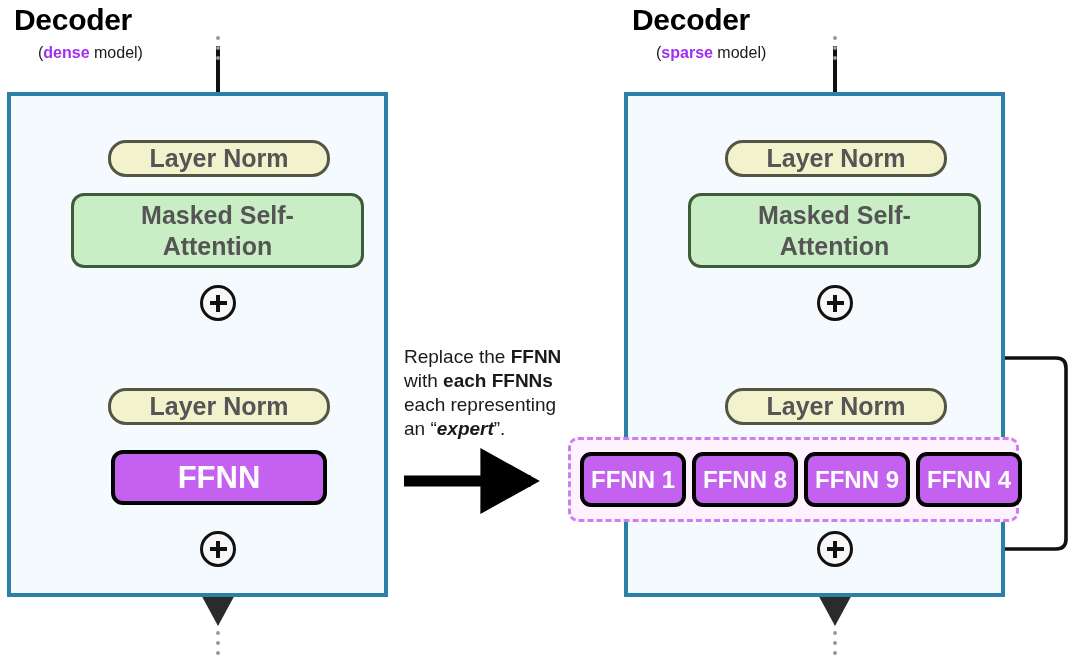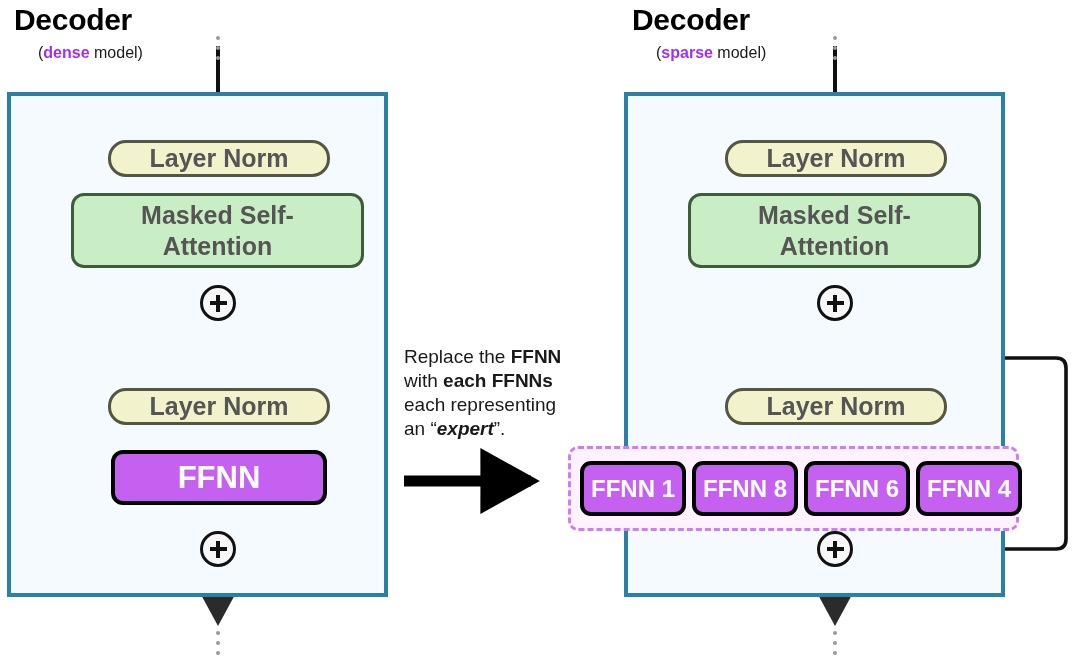--- a/index.html
+++ b/index.html
@@ -106,21 +106,21 @@
   #ffnn-dense   { left: 111px; top: 450px; width: 216px; height: 55px; }
 
   
   #ln1-sparse   { left: 725px; top: 140px; width: 222px; }
   #attn-sparse  { left: 688px; top: 193px; width: 293px; height: 75px; }
   #ln2-sparse   { left: 725px; top: 388px; width: 222px; }
 
   
   #expert-group {
     position: absolute;
-    left: 568px; top: 446px;
+    left: 568px; top: 437px;
     width: 451px; height: 85px;
     background: #fdf2fd;
     border: 3px dashed #cf7ef2;
     border-radius: 10px;
   }
   .expert-row {
     position: absolute;
     left: 9px; top: 12px;
     display: flex;
     gap: 6px;
@@ -314,21 +314,21 @@
   </div>
 
   <div id="plus-sparse-1" class="plus-node"></div>
 
   <div id="ln2-sparse" class="pbox pbox-ln">Layer Norm</div>
 
   <div id="expert-group">
     <div class="expert-row" id="expert-row">
         <div class="pbox pbox-expert">FFNN 1</div>
         <div class="pbox pbox-expert">FFNN 8</div>
-        <div class="pbox pbox-expert">FFNN 6</div>
+        <div class="pbox pbox-expert">FFNN 9</div>
         <div class="pbox pbox-expert">FFNN 4</div>
       </div>
   </div>
 
   <div id="plus-sparse-2" class="plus-node"></div>
 
   <div id="dots-bot-sparse" class="dots">
     <i></i>
       <i></i>
       <i></i>

